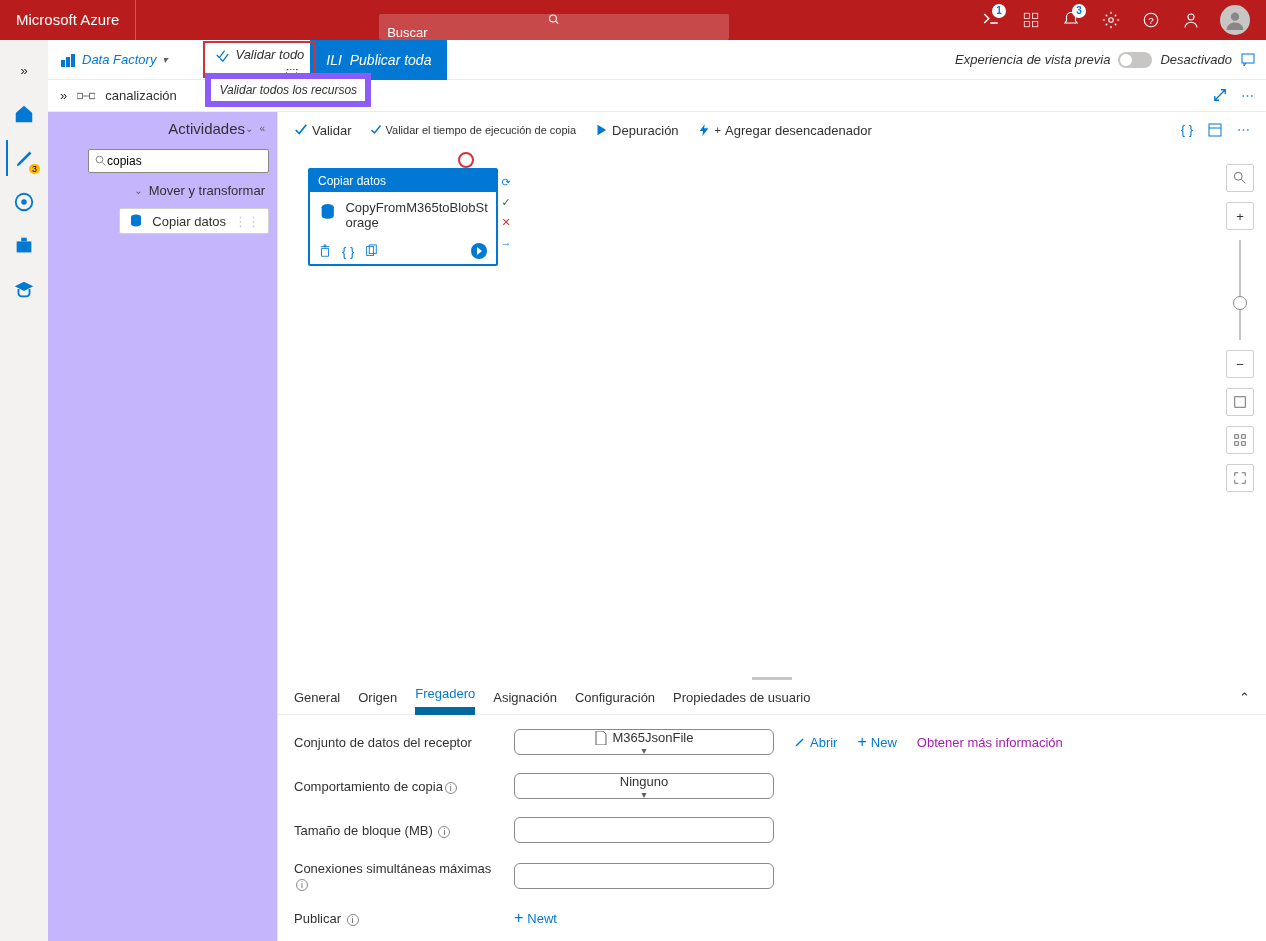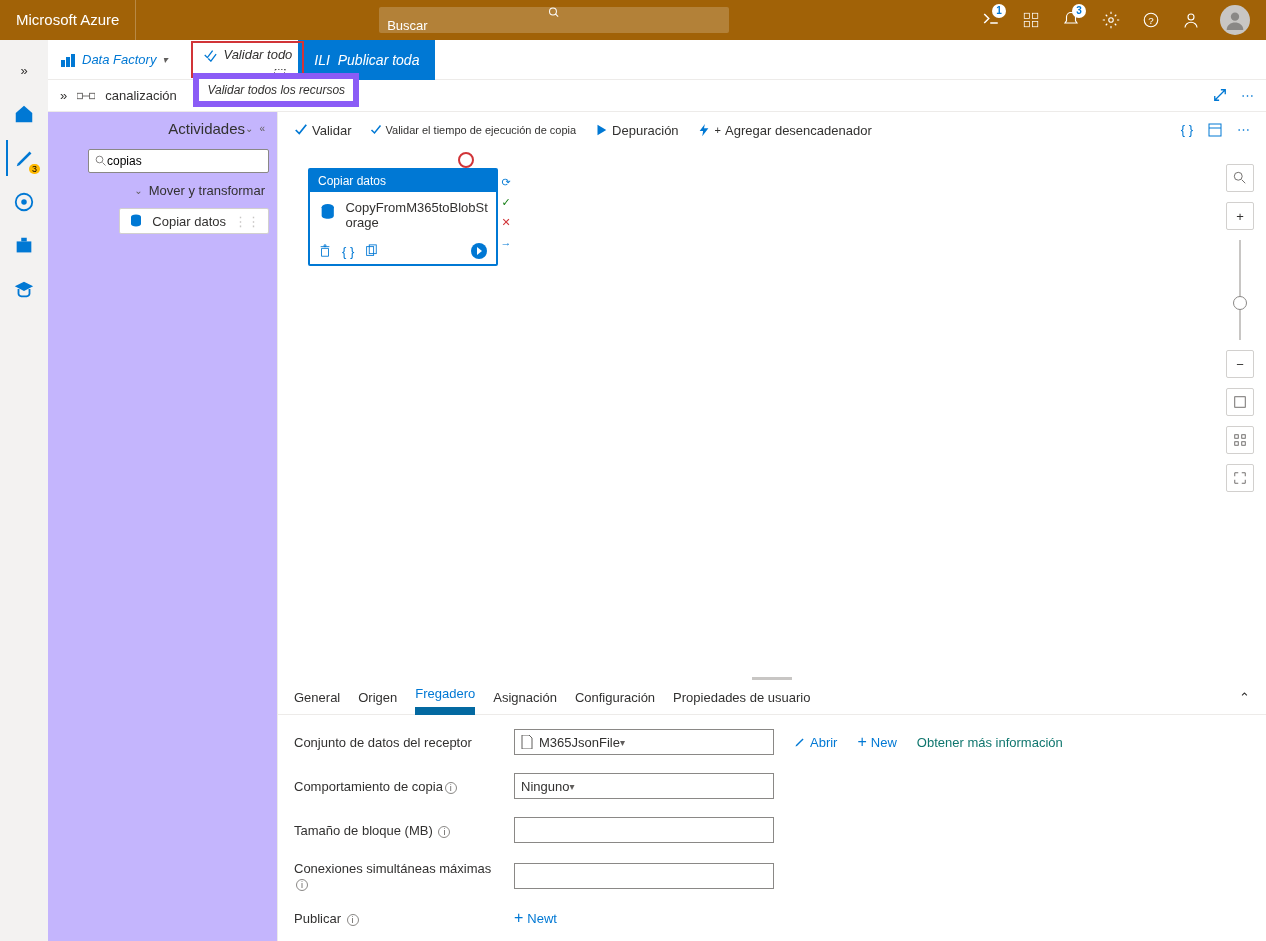--- a/index.html
+++ b/index.html
@@ -1,20 +1,20 @@
 <!DOCTYPE html>
 <html><head>
 <meta charset="utf-8">
 <style>
 * { box-sizing: border-box; margin: 0; padding: 0; font-family: "Segoe UI", Arial, sans-serif; }
 html, body { height: 100%; width: 100%; overflow: hidden; }
 body { background: #fff; color: #323130; font-size: 13px; }
 
 
-.topbar { height: 40px; background: #a16207; display: flex; align-items: center; color: #fff; }
+.topbar { height: 40px; background: #b91c1c; display: flex; align-items: flex-end; color: #fff; }
 .brand { font-size: 15px; padding: 0 16px; font-weight: 400; border-right:1px solid rgba(255,255,255,.25); line-height:40px; white-space:nowrap;}
 .search-wrap { flex: 1; display: flex; justify-content: center; }
 .search { width: 350px; height: 26px; background: rgba(255,255,255,.2); border: none; border-radius: 2px; display: flex; align-items: center; padding: 0 8px; color: #fff; flex-direction: column; }
 .search input { background: transparent; border: none; outline: none; color: #fff; font-size: 13px; width:100%; }
 .search input::placeholder{ color:#fff; }
 .top-icons { display:flex; align-items:center; gap:2px; padding-right:8px;}
 .top-icon { width:38px; height:40px; display:flex; align-items:center; justify-content:center; position:relative; cursor:pointer; }
 .top-icon svg { fill:#fff; }
 .badge { position:absolute; top:4px; right:4px; min-width:14px; height:14px; background:#fff; color:#0078d4; border-radius:8px; font-size:10px; line-height:14px; text-align:center; padding:0 3px; font-weight:600;}
 .avatar { width:30px; height:30px; border-radius:50%; background:#c8c6c4; display:flex; align-items:center; justify-content:center; margin:0 8px;}
@@ -62,30 +62,30 @@
 
 .propsplit{ height:6px; display:flex; justify-content:center; align-items:center;}
 .propsplit div{ width:40px; height:3px; background:#c8c6c4;}
 .tabs { display:flex; gap:18px; padding:0 16px; border-bottom:1px solid #edebe9; align-items:center; height:34px;}
 .tabs .tab{ font-size:13px; padding:6px 0; cursor:pointer;}
 .tabs .tab.active{ border-bottom:8px solid #0369a1; color:#0078d4;}
 .tabs .collapse{ margin-left:auto; cursor:pointer;}
 .props-body{ padding:14px 16px; display:flex; flex-direction:column; gap:18px; overflow:auto;}
 .prow{ display:flex; align-items:center; gap:20px;}
 .prow label{ width:200px; font-size:13px;}
-.psel, .pinp { width:260px; height:26px; border:1px solid #8a8886; border-radius:0; padding:0 6px; display:flex; align-items:center; font-size:13px; background:#fff;}
+.psel, .pinp { width:260px; height:26px; border:1px solid #8a8886; border-radius:6px; padding:0 6px; display:flex; align-items:center; justify-content:space-between; font-size:13px; background:#fff;flex-direction:column;}
 .pinp input{ border:none; outline:none; width:100%;}
 .link{ color:#0078d4; cursor:pointer; display:flex; align-items:center; gap:4px;}
-.hint{ color:#0f766e; font-size:13px;}
+.hint{ color:#a21caf; font-size:13px;}
 .infoicon{ display:inline-flex; width:12px; height:12px; border:1px solid #8a8886; border-radius:50%; font-size:9px; align-items:center; justify-content:center; margin-left:2px; color:#605e5c;}
 
 
 .bar2 .b2-left{ display:flex; align-items:center; gap:8px; padding-left:12px;}
 .bar2 .b2-left .df{ color:#0078d4; font-size:13px; display:flex; align-items:center; gap:6px; cursor:pointer;}
-.validate-all{ border:2px solid #d13438; padding:4px 10px 14px 10px; position:relative; margin-left:16px;}
+.validate-all{ border:2px solid #d13438; padding:4px 10px 14px 10px; position:relative; margin-left:28px;}
 .validate-all-inner{ display:flex; align-items:center; gap:6px; color:#323130; font-size:13px; cursor:pointer;}
 .tooltip{ position:absolute; top:30px; left:0; background:#fff; border:6px solid #8b5cf6; padding:4px 8px; font-size:12px; white-space:nowrap;}
 .publish{ background:#0078d4; color:#fff; padding:0 16px; height:40px; line-height:40px; font-size:14px; margin-left:-6px;}
 .preview-toggle{ margin-left:auto; display:flex; align-items:center; gap:8px; padding-right:10px; font-size:13px;}
 .toggle{ width:34px; height:16px; background:#c8c6c4; border-radius:8px; position:relative;}
 .toggle .knob{ width:12px; height:12px; background:#fff; border-radius:50%; position:absolute; top:2px; left:2px;}
 
 .breadcrumb{ height:32px; display:flex; align-items:center; padding:0 12px; gap:10px; font-size:13px; border-bottom:1px solid #edebe9;}
 .breadcrumb .pushright{ margin-left:auto; display:flex; gap:14px;}
 
@@ -209,20 +209,31 @@
               <path d="M2 8l3 3 6-8M6 12l3 3 6-8" fill="none" stroke="#0078d4" stroke-width="1.5"></path>
             </svg>
           <span>Validar todo</span>
         </div>
         <span class="cursor-ptr">⬚</span>
         <div class="tooltip">Validar todos los recursos</div>
       </div>
     </div>
     <div class="publish">
       <span>ILI</span>&nbsp;&nbsp;<span>Publicar toda</span>
+    </div>
+    <div class="preview-toggle">
+      <span>Experiencia de vista previa</span>
+      <div class="toggle">
+          <div class="knob"></div>
+        </div>
+      <span>Desactivado</span>
+      <svg width="16" height="16" viewBox="0 0 16 16">
+          <rect x="2" y="2" width="12" height="9" fill="none" stroke="#0078d4"></rect>
+          <path d="M6 11l-2 3v-3" fill="none" stroke="#0078d4"></path>
+        </svg>
     </div>
   </div>
 
   <div class="breadcrumb">
     <span>»</span>
     <svg width="18" height="14" viewBox="0 0 20 14">
         <rect x="0" y="4" width="6" height="6" fill="none" stroke="#605e5c"></rect>
         <rect x="14" y="4" width="6" height="6" fill="none" stroke="#605e5c"></rect>
         <line x1="6" y1="7" x2="14" y2="7" stroke="#605e5c"></line>
       </svg>

